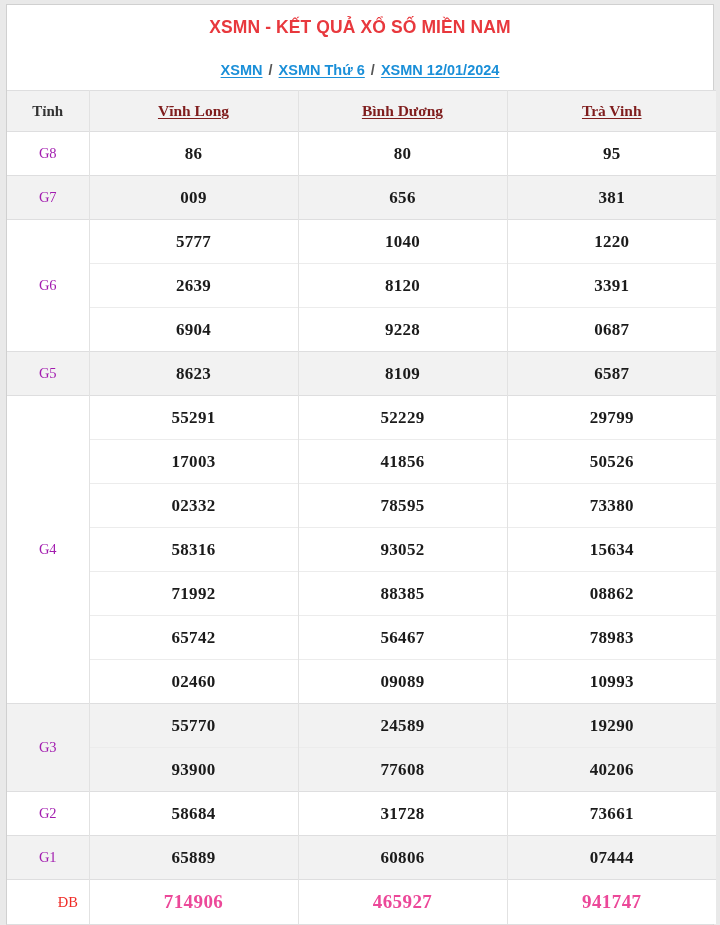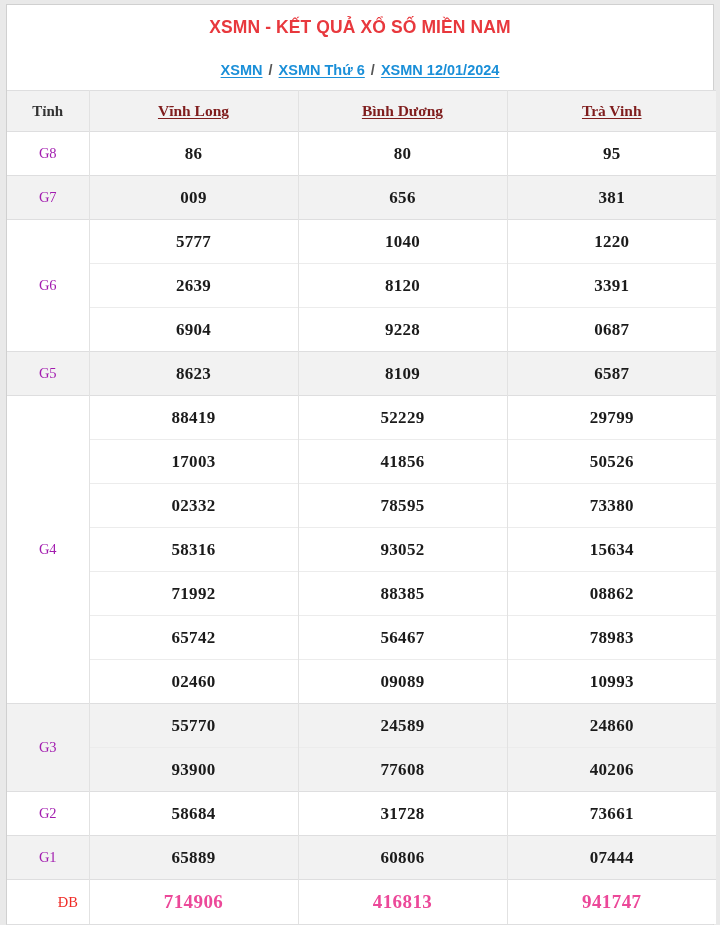--- a/index.html
+++ b/index.html
@@ -203,21 +203,21 @@
             <td class="num">0687</td>
           </tr>
           <tr class="shade">
             <td rowspan="1" class="group lbl">G5</td>
             <td class="num">8623</td>
             <td class="num">8109</td>
             <td class="num">6587</td>
           </tr>
           <tr class="plain">
             <td rowspan="7" class="group lbl">G4</td>
-            <td class="num">88419</td>
+            <td class="num">55291</td>
             <td class="num">52229</td>
             <td class="num">29799</td>
           </tr>
           <tr class="plain inner">
             <td class="num">17003</td>
             <td class="num">41856</td>
             <td class="num">50526</td>
           </tr>
           <tr class="plain inner">
             <td class="num">02332</td>
@@ -241,21 +241,21 @@
           </tr>
           <tr class="plain inner">
             <td class="num">02460</td>
             <td class="num">09089</td>
             <td class="num">10993</td>
           </tr>
           <tr class="shade">
             <td rowspan="2" class="group lbl">G3</td>
             <td class="num">55770</td>
             <td class="num">24589</td>
-            <td class="num">24860</td>
+            <td class="num">19290</td>
           </tr>
           <tr class="shade inner">
             <td class="num">93900</td>
             <td class="num">77608</td>
             <td class="num">40206</td>
           </tr>
           <tr class="plain">
             <td rowspan="1" class="group lbl">G2</td>
             <td class="num">58684</td>
             <td class="num">31728</td>
@@ -263,20 +263,20 @@
           </tr>
           <tr class="shade">
             <td rowspan="1" class="group lbl">G1</td>
             <td class="num">65889</td>
             <td class="num">60806</td>
             <td class="num">07444</td>
           </tr>
           <tr class="plain db">
             <td rowspan="1" class="group db-lbl">ĐB</td>
             <td class="num db-num">714906</td>
-            <td class="num db-num">416813</td>
+            <td class="num db-num">465927</td>
             <td class="num db-num">941747</td>
           </tr>
         </tbody>
     </table>
   </div>
   <div class="tail"></div>
 </div>
 
 </body></html>

